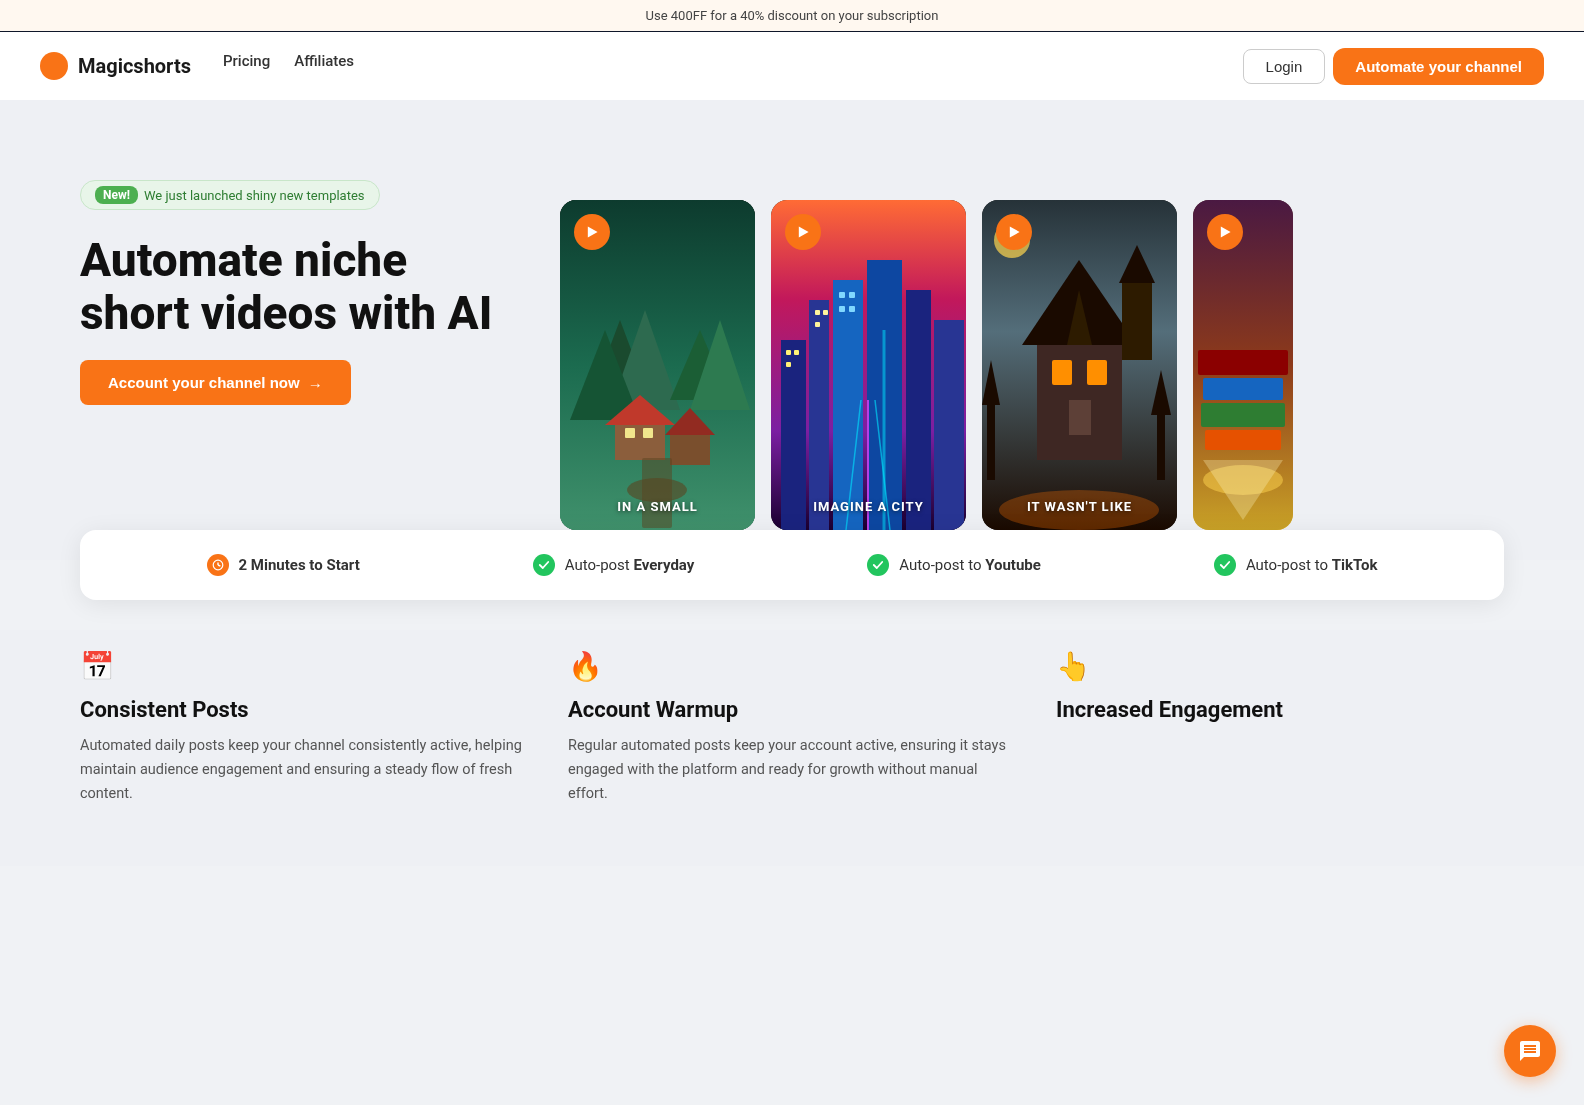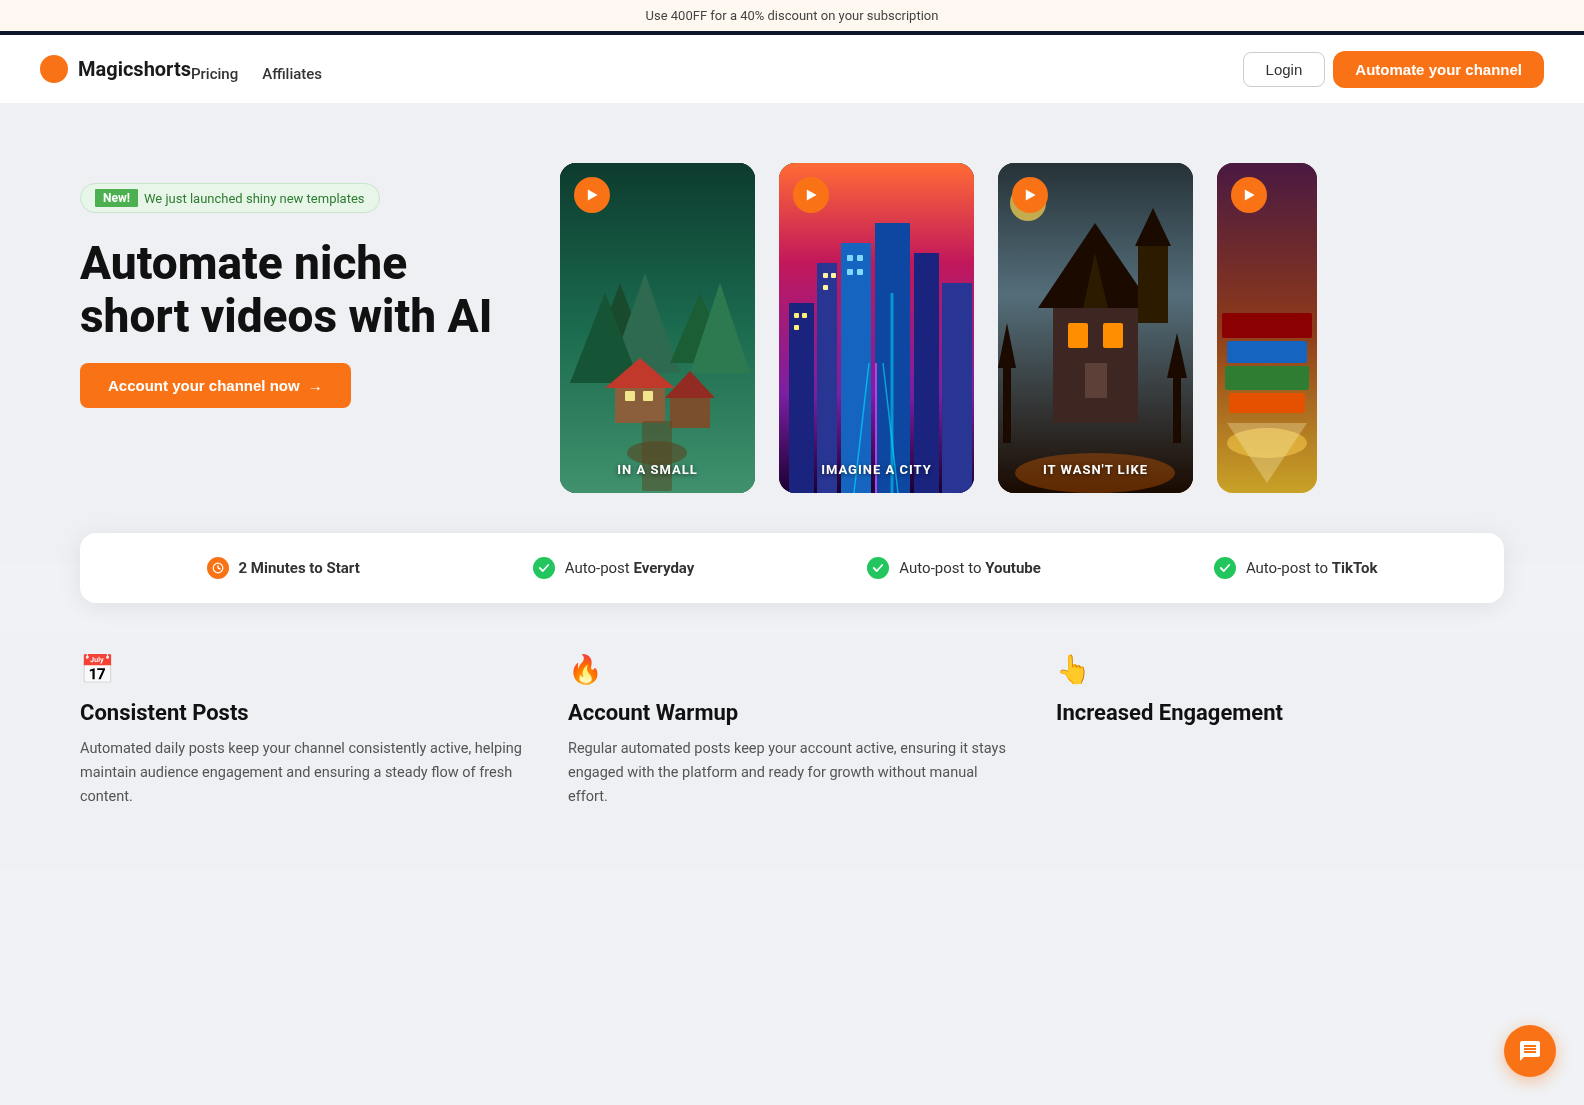--- a/index.html
+++ b/index.html
@@ -5,36 +5,37 @@
     * { margin: 0; padding: 0; box-sizing: border-box; }
     body { font-family: -apple-system, BlinkMacSystemFont, 'Segoe UI', Roboto, sans-serif; background: #f0f2f5; min-height: 1105px; }
 
     
     .top-banner {
       background: #fff8f0;
       text-align: center;
       padding: 8px 16px;
       font-size: 13px;
       color: #444;
-      border-bottom: 4px solid #0f172a;
+      border-bottom: 1px solid #0f172a;
     }
 
     
     .navbar {
       background: #fff;
       display: flex;
       align-items: center;
       justify-content: space-between;
       padding: 0 40px;
       height: 68px;
       box-shadow: 0 1px 4px rgba(0,0,0,0.07);
     }
     .navbar-left {
       display: flex;
-      align-items: flex-end;
+      align-items: flex-start;
+      gap: 32px;
     }
     .brand {
       display: flex;
       align-items: center;
       gap: 10px;
       font-weight: 700;
       font-size: 20px;
       color: #1a1a1a;
       text-decoration: none;
     }
@@ -102,21 +103,21 @@
       border: 1px solid #c8e6c9;
       border-radius: 20px;
       padding: 5px 14px;
       font-size: 13px;
       color: #2e7d32;
       margin-bottom: 24px;
     }
     .new-badge .badge-new {
       background: #4caf50;
       color: #fff;
-      border-radius: 1px;
+      border-radius: 8px;
       padding: 2px 8px;
       font-size: 12px;
       font-weight: 700;
     }
     .hero-title {
       font-size: 46px;
       font-weight: 800;
       color: #111;
       line-height: 1.15;
       margin-bottom: 20px;
@@ -139,24 +140,25 @@
       cursor: pointer;
       display: inline-flex;
       align-items: center;
       gap: 8px;
     }
 
     
     .hero-right {
       flex: 1;
       display: flex;
-      gap: 24px;
+      gap: 16px;
       align-items: flex-end;
       padding-bottom: 16px;
       overflow: hidden;
+      margin-top: 40px;
     }
     .video-card {
       position: relative;
       border-radius: 16px;
       overflow: hidden;
       flex: 0 0 195px;
       height: 330px;
       background: #222;
     }
     .play-btn {

